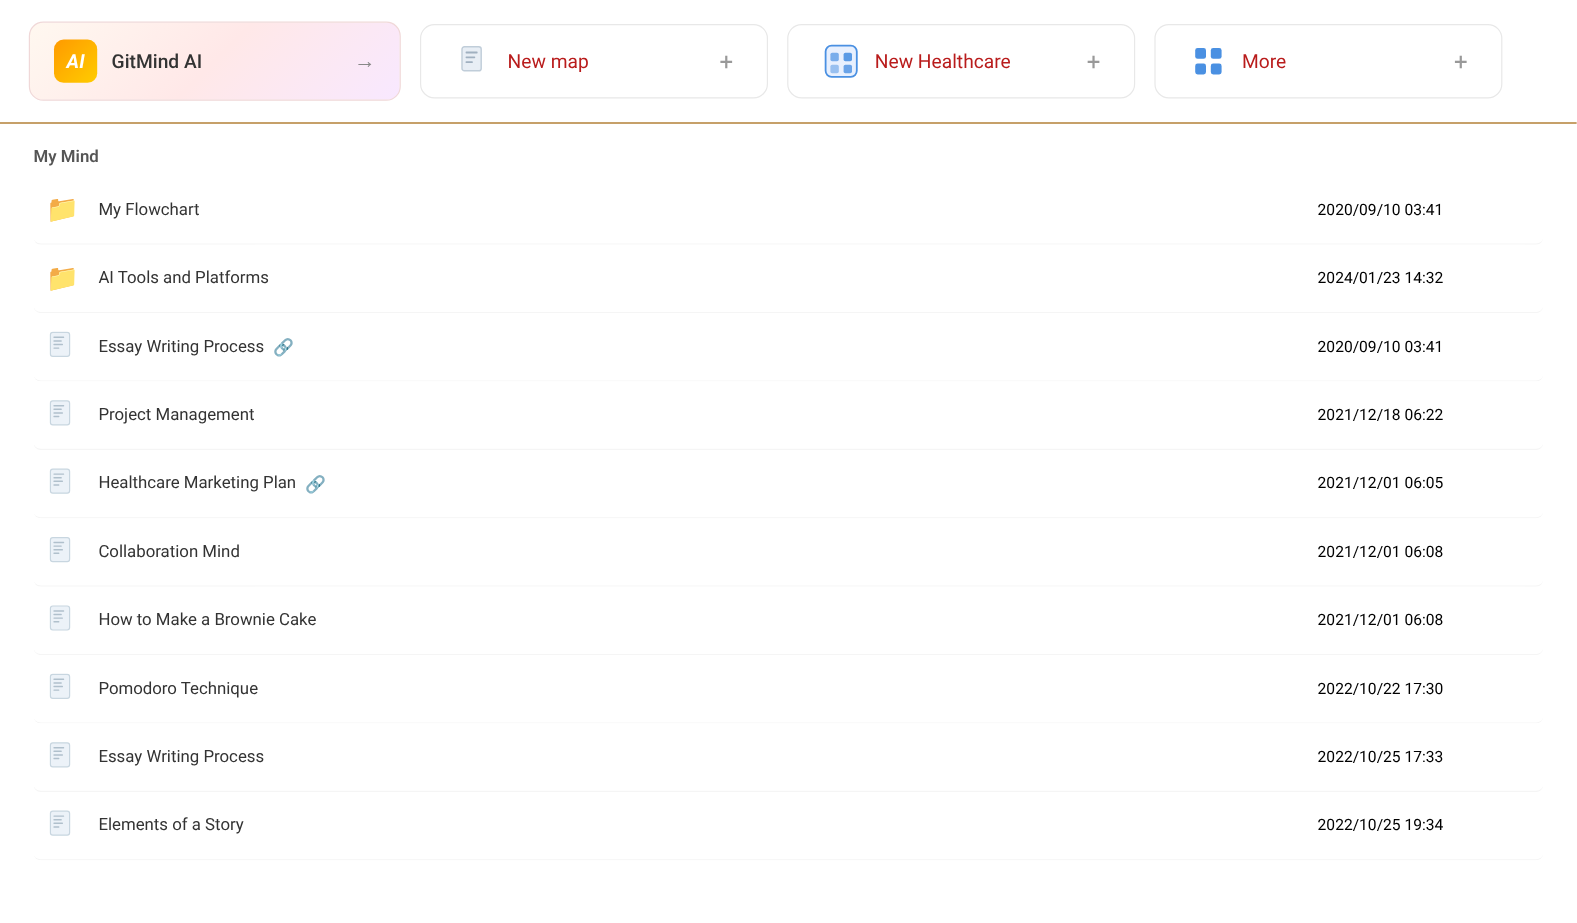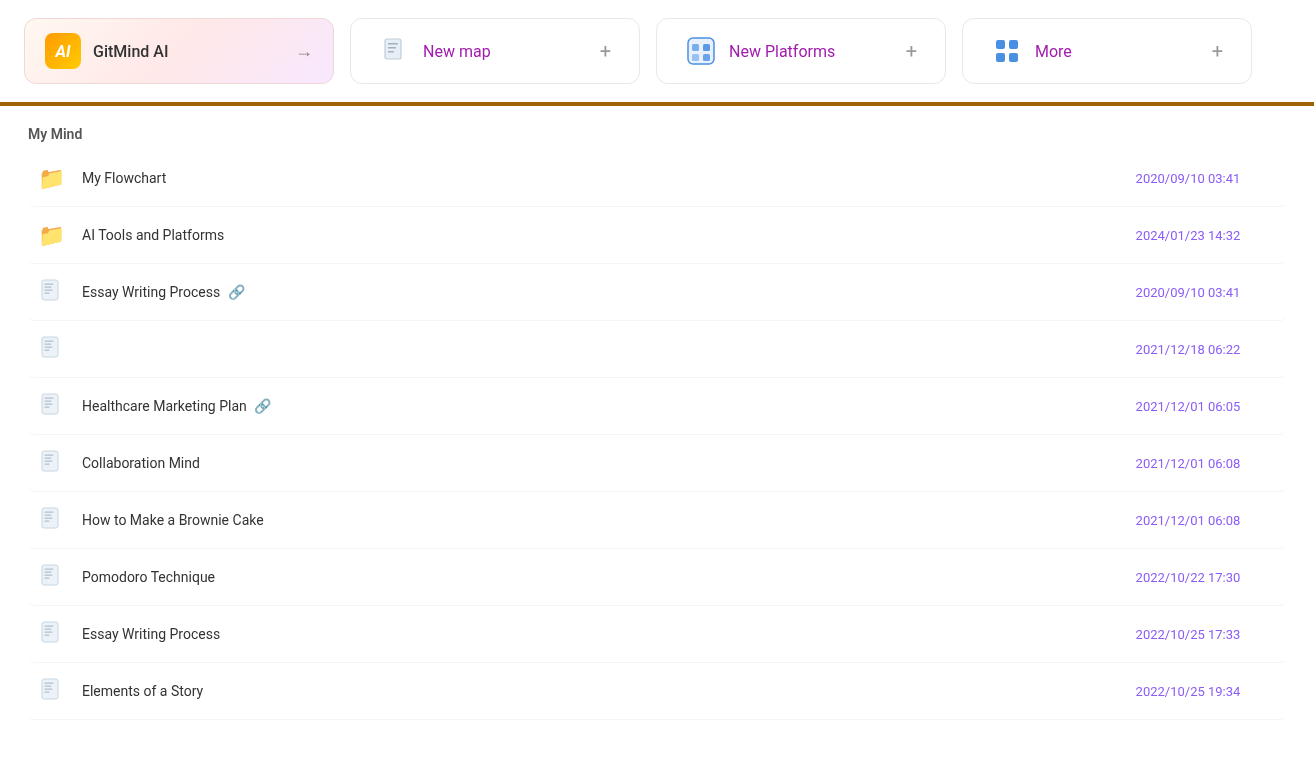--- a/index.html
+++ b/index.html
@@ -6,23 +6,24 @@
     body {
       font-family: -apple-system, BlinkMacSystemFont, 'Segoe UI', Roboto, sans-serif;
       background: #fff;
       color: #333;
       min-height: 769px;
       overflow-x: hidden;
     }
 
     .top-bar {
       display: flex;
+      align-items: center;
       gap: 16px;
       padding: 18px 24px;
-      border-bottom: 4px solid #a16207;
+      border-bottom: 1px solid #a16207;
     }
 
     .card {
       display: flex;
       align-items: center;
       gap: 12px;
       border-radius: 12px;
       padding: 14px 20px;
       cursor: pointer;
       flex-shrink: 0;
@@ -97,21 +98,21 @@
     .more-dots span {
       width: 9px;
       height: 9px;
       background: #4a90e2;
       border-radius: 2px;
       display: block;
     }
 
     .action-label {
       font-size: 16px;
-      color: #a21caf;
+      color: #b91c1c;
       font-weight: 400;
       flex: 1;
     }
 
     .plus-icon {
       color: #999;
       font-size: 20px;
       margin-left: auto;
     }
 
@@ -168,24 +169,24 @@
       gap: 8px;
     }
 
     .share-icon {
       color: #f5a623;
       font-size: 14px;
     }
 
     .file-date {
       font-size: 13px;
-      color: #8b5cf6;
+      color: #000000;
       margin-left: auto;
       min-width: 180px;
-      text-align: center;
+      text-align: left;
     }
   </style>
 </head>
 <body>
 
 <div class="top-bar">
 
   <div class="card gitmind-card">
     <div class="gitmind-card-left">
       <div class="gitmind-logo">
@@ -212,21 +213,21 @@
   <div class="action-card">
     <div class="action-icon">
       <svg width="30" height="30" viewBox="0 0 30 30" fill="none" xmlns="http://www.w3.org/2000/svg">
         <rect x="2" y="2" width="26" height="26" rx="5" fill="#e8f0fe" stroke="#4a90e2" stroke-width="1.5"></rect>
         <rect x="6" y="8" width="7" height="7" rx="1.5" fill="#4a90e2" opacity="0.7"></rect>
         <rect x="17" y="8" width="7" height="7" rx="1.5" fill="#4a90e2" opacity="0.9"></rect>
         <rect x="6" y="18" width="7" height="7" rx="1.5" fill="#4a90e2" opacity="0.5"></rect>
         <rect x="17" y="18" width="7" height="7" rx="1.5" fill="#4a90e2" opacity="0.8"></rect>
       </svg>
     </div>
-    <span class="action-label">New Platforms</span>
+    <span class="action-label">New Healthcare</span>
     <span class="plus-icon">+</span>
   </div>
 
   <div class="action-card">
     <div class="action-icon">
       <div class="more-dots">
         <span></span>
           <span></span>
           <span></span>
           <span></span>
@@ -271,20 +272,21 @@
       <div class="file-row">
       <div class="file-icon">
         <svg class="map-doc-svg" viewBox="0 0 22 26" fill="none" xmlns="http://www.w3.org/2000/svg">
           <rect x="1" y="1" width="16" height="20" rx="2" fill="#ecf2f8" stroke="#c8d6e0" stroke-width="1"></rect>
           <rect x="3.5" y="4.5" width="9" height="1.2" rx="0.4" fill="#b0c0cc"></rect>
           <rect x="3.5" y="7.5" width="7" height="1.2" rx="0.4" fill="#b0c0cc"></rect>
           <rect x="3.5" y="10.5" width="8" height="1.2" rx="0.4" fill="#b0c0cc"></rect>
           <rect x="3.5" y="13.5" width="5" height="1.2" rx="0.4" fill="#b0c0cc"></rect>
         </svg>
       </div>
+      <span class="file-name">Project Management</span>
       <span class="file-date">2021/12/18 06:22</span>
     </div>
       <div class="file-row">
       <div class="file-icon">
         <svg class="map-doc-svg" viewBox="0 0 22 26" fill="none" xmlns="http://www.w3.org/2000/svg">
           <rect x="1" y="1" width="16" height="20" rx="2" fill="#ecf2f8" stroke="#c8d6e0" stroke-width="1"></rect>
           <rect x="3.5" y="4.5" width="9" height="1.2" rx="0.4" fill="#b0c0cc"></rect>
           <rect x="3.5" y="7.5" width="7" height="1.2" rx="0.4" fill="#b0c0cc"></rect>
           <rect x="3.5" y="10.5" width="8" height="1.2" rx="0.4" fill="#b0c0cc"></rect>
           <rect x="3.5" y="13.5" width="5" height="1.2" rx="0.4" fill="#b0c0cc"></rect>

